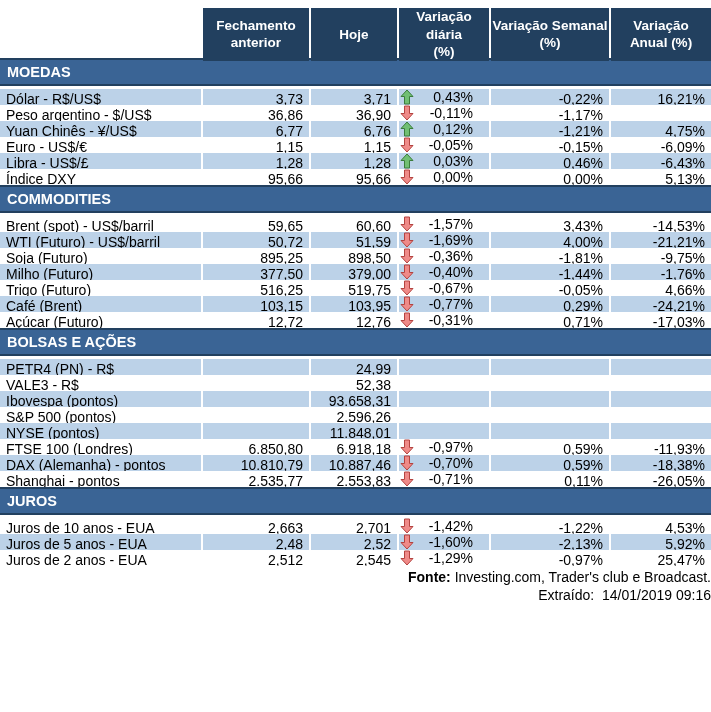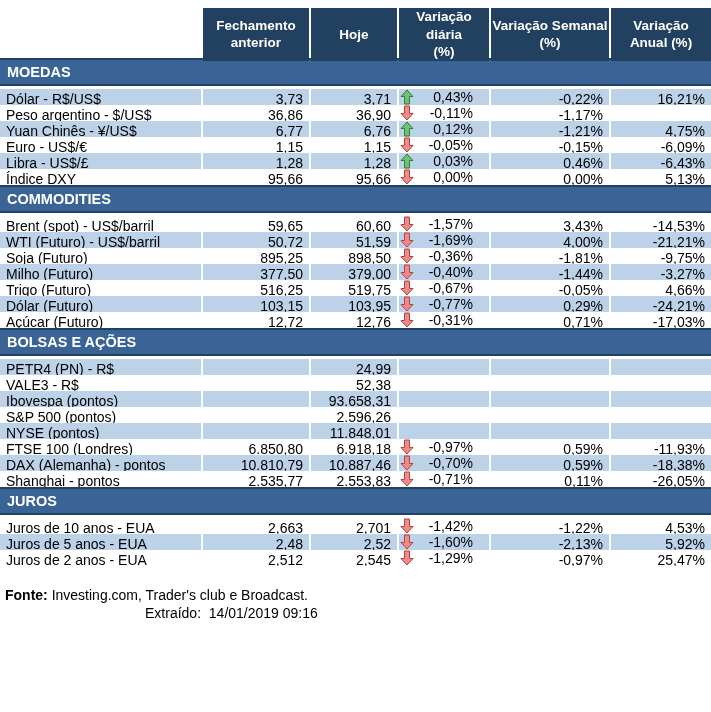--- a/index.html
+++ b/index.html
@@ -53,21 +53,21 @@
     display:flex;
     justify-content:space-between;
     align-items:center;
     padding-right:16px;
     padding-left:1px;
   }
   .stripe{background:var(--row-stripe);}
   .arrow{width:14px;height:16px;display:inline-flex;align-items:center;}
   .arrow svg{display:block;}
   .vard .val{flex:1;text-align:right;}
-  .footer{margin-top:20px;font-size:14px;line-height:18px;padding-left:5px;}
+  .footer{margin-top:2px;font-size:14px;line-height:18px;padding-left:5px;text-align:right;}
   .footer .b{font-weight:bold;}
   .extraido{padding-left:140px;}
 </style>
 </head>
 <body>
 
 <div class="sheet">
   <div class="header-row" id="header-row">
     <div class="corner"></div>
   <div class="header-cell">
@@ -236,39 +236,39 @@
           <div class="cell num stripe">379,00</div>
           <div class="cell vard stripe">
             <span class="arrow">
               <svg width="14" height="16" viewBox="0 0 14 16">
                 <path d="M7 15 L1 8.5 L4.5 8.5 L4.5 1 L9.5 1 L9.5 8.5 L13 8.5 Z" fill="#ef8a88" stroke="#b44340" stroke-width="1"></path>
               </svg>
             </span>
             <span class="val">-0,40%</span>
           </div>
           <div class="cell num stripe">-1,44%</div>
-          <div class="cell num stripe">-3,27%</div>
+          <div class="cell num stripe">-1,76%</div>
         </div>
         <div class="row">
           <div class="cell label">Trigo (Futuro)</div>
           <div class="cell num">516,25</div>
           <div class="cell num">519,75</div>
           <div class="cell vard">
             <span class="arrow">
               <svg width="14" height="16" viewBox="0 0 14 16">
                 <path d="M7 15 L1 8.5 L4.5 8.5 L4.5 1 L9.5 1 L9.5 8.5 L13 8.5 Z" fill="#ef8a88" stroke="#b44340" stroke-width="1"></path>
               </svg>
             </span>
             <span class="val">-0,67%</span>
           </div>
           <div class="cell num">-0,05%</div>
           <div class="cell num">4,66%</div>
         </div>
         <div class="row">
-          <div class="cell label stripe">Dólar (Futuro)</div>
+          <div class="cell label stripe">Café (Brent)</div>
           <div class="cell num stripe">103,15</div>
           <div class="cell num stripe">103,95</div>
           <div class="cell vard stripe">
             <span class="arrow">
               <svg width="14" height="16" viewBox="0 0 14 16">
                 <path d="M7 15 L1 8.5 L4.5 8.5 L4.5 1 L9.5 1 L9.5 8.5 L13 8.5 Z" fill="#ef8a88" stroke="#b44340" stroke-width="1"></path>
               </svg>
             </span>
             <span class="val">-0,77%</span>
           </div>

